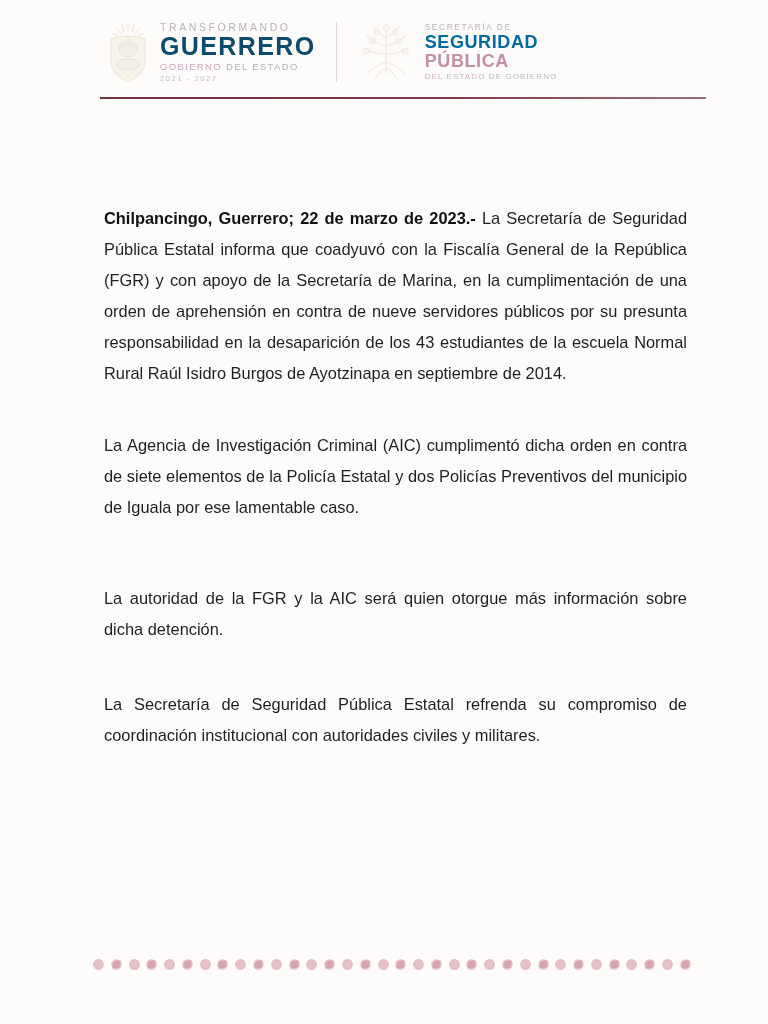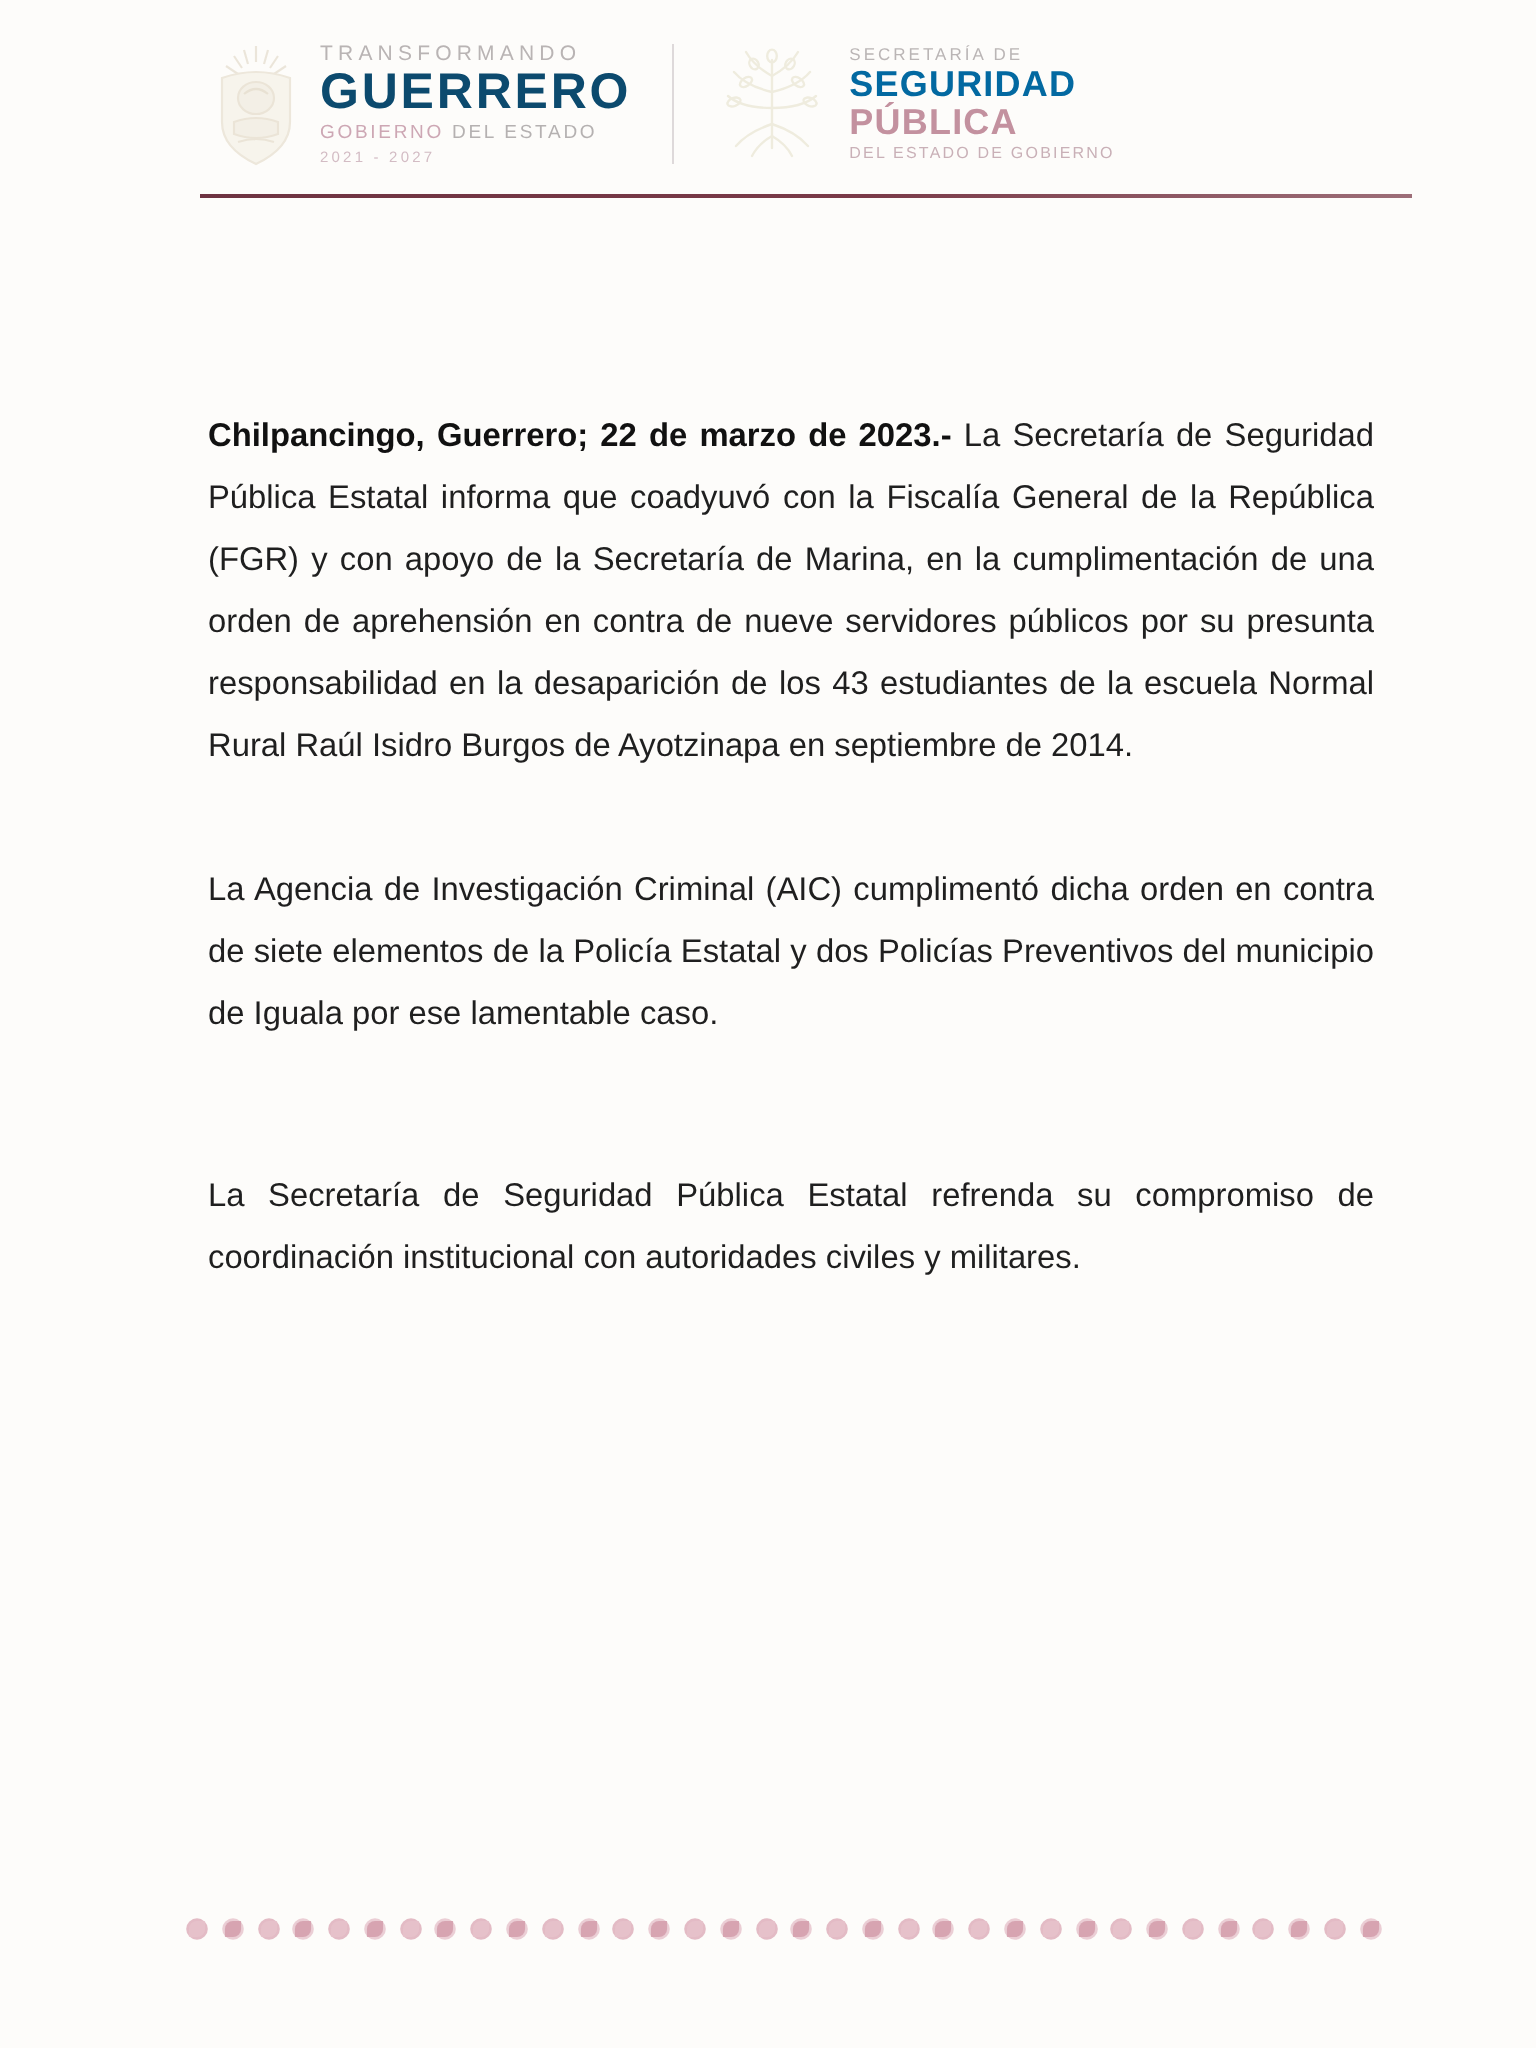--- a/index.html
+++ b/index.html
@@ -285,20 +285,21 @@
 
   <div class="header-rule"></div>
 
 
   <div class="content">
 
     <p class="para p1"><span class="dateline">Chilpancingo, Guerrero; 22 de marzo de 2023.-</span><span> La Secretaría de Seguridad Pública Estatal informa que coadyuvó con la Fiscalía General de la República (FGR) y con apoyo de la Secretaría de Marina, en la cumplimentación de una orden de aprehensión en contra de nueve servidores públicos por su presunta responsabilidad en la desaparición de los 43 estudiantes de la escuela Normal Rural Raúl Isidro Burgos de Ayotzinapa en septiembre de 2014.</span></p>
 
     <p class="para p2">La Agencia de Investigación Criminal (AIC) cumplimentó dicha orden en contra de siete elementos de la Policía Estatal y dos Policías Preventivos del municipio de Iguala por ese lamentable caso.</p>
 
+    <p class="para p3">La autoridad de la FGR y la AIC será quien otorgue más información sobre dicha detención.</p>
 
     <p class="para p4">La Secretaría de Seguridad Pública Estatal refrenda su compromiso de coordinación institucional con autoridades civiles y militares.</p>
   </div>
 
   <div class="footer-ornament" id="footer-ornament">
       <span class="floret"></span>
       <span class="floret alt"></span>
       <span class="floret"></span>
       <span class="floret alt"></span>
       <span class="floret"></span>

